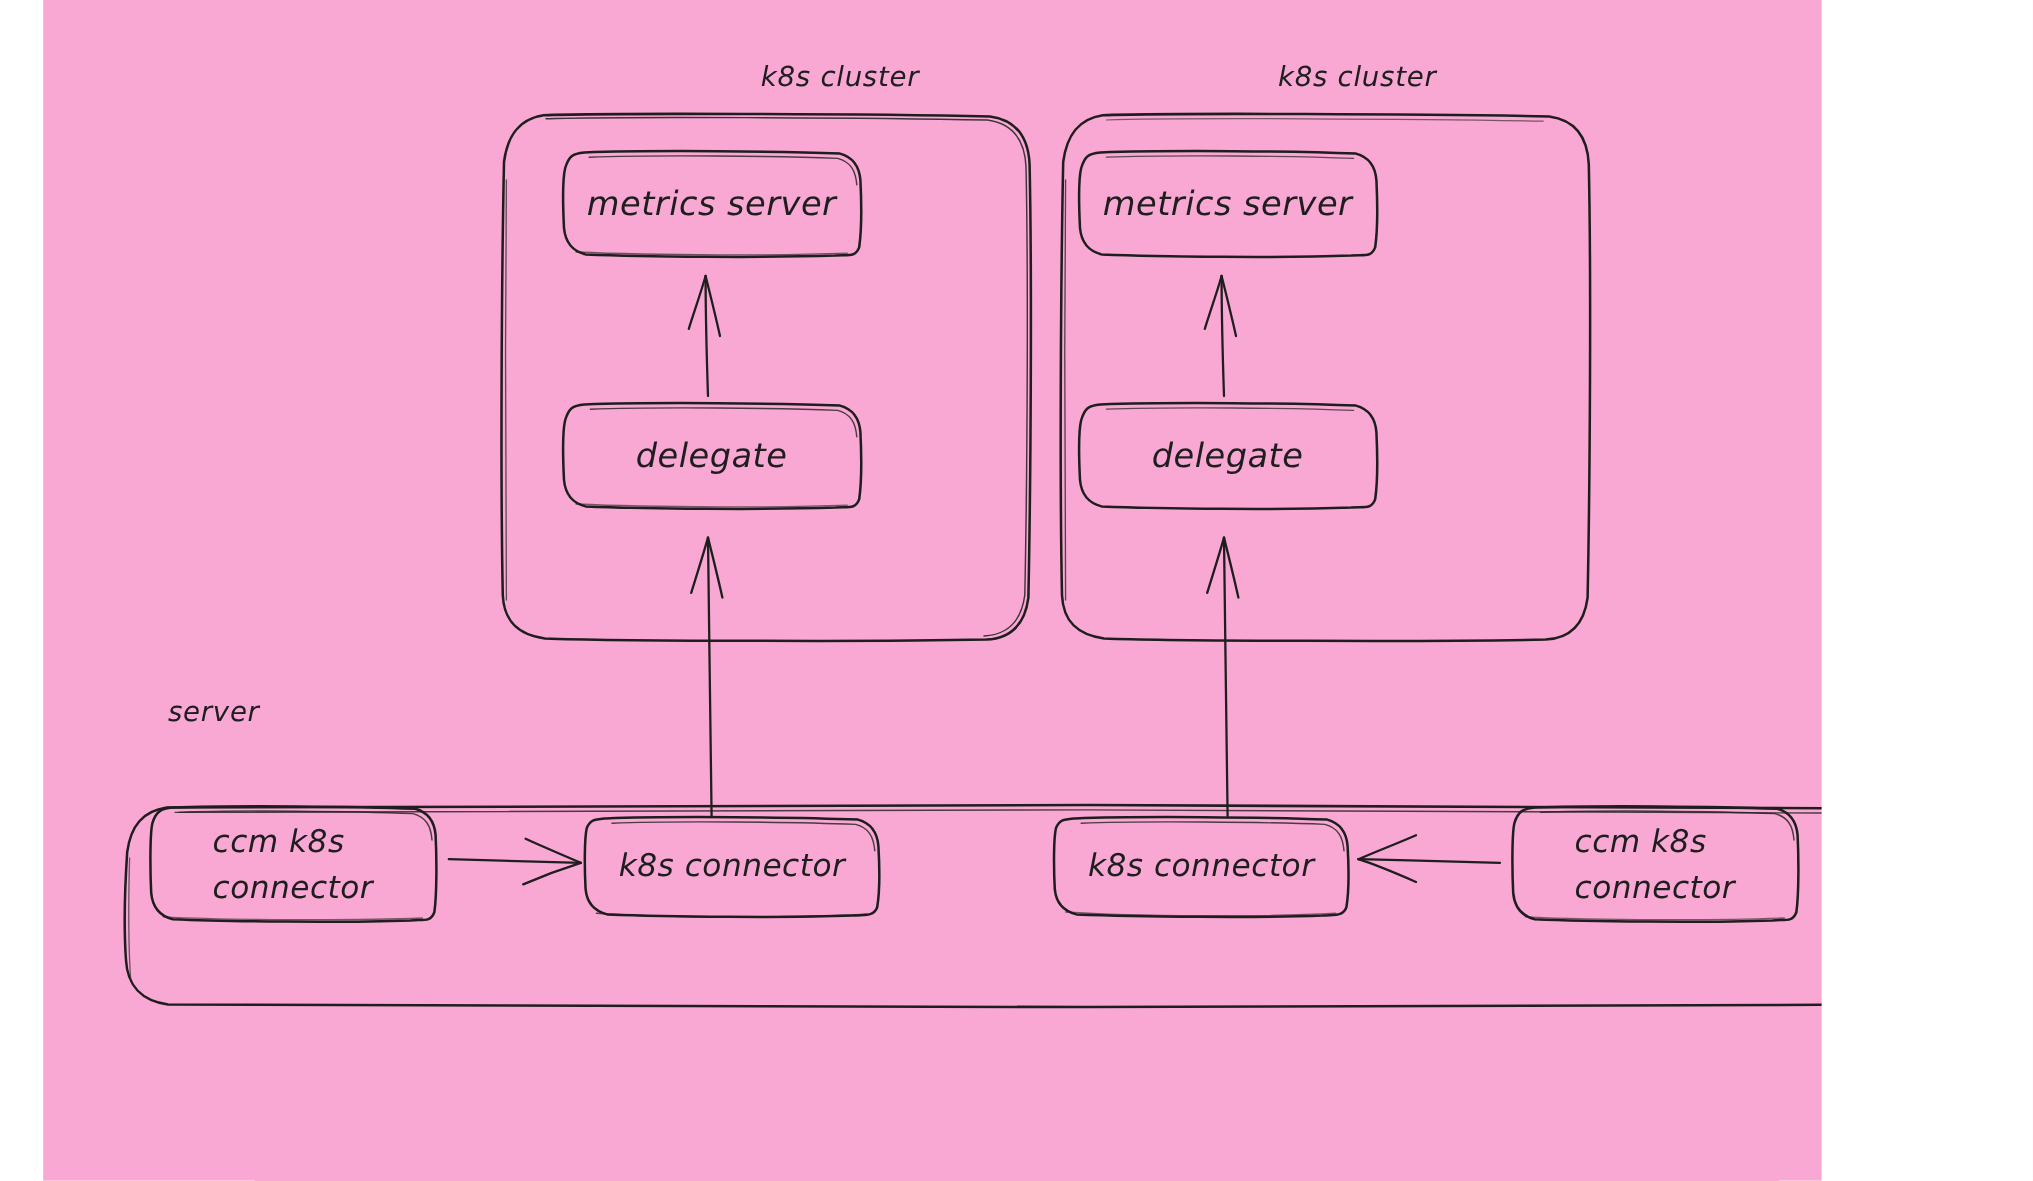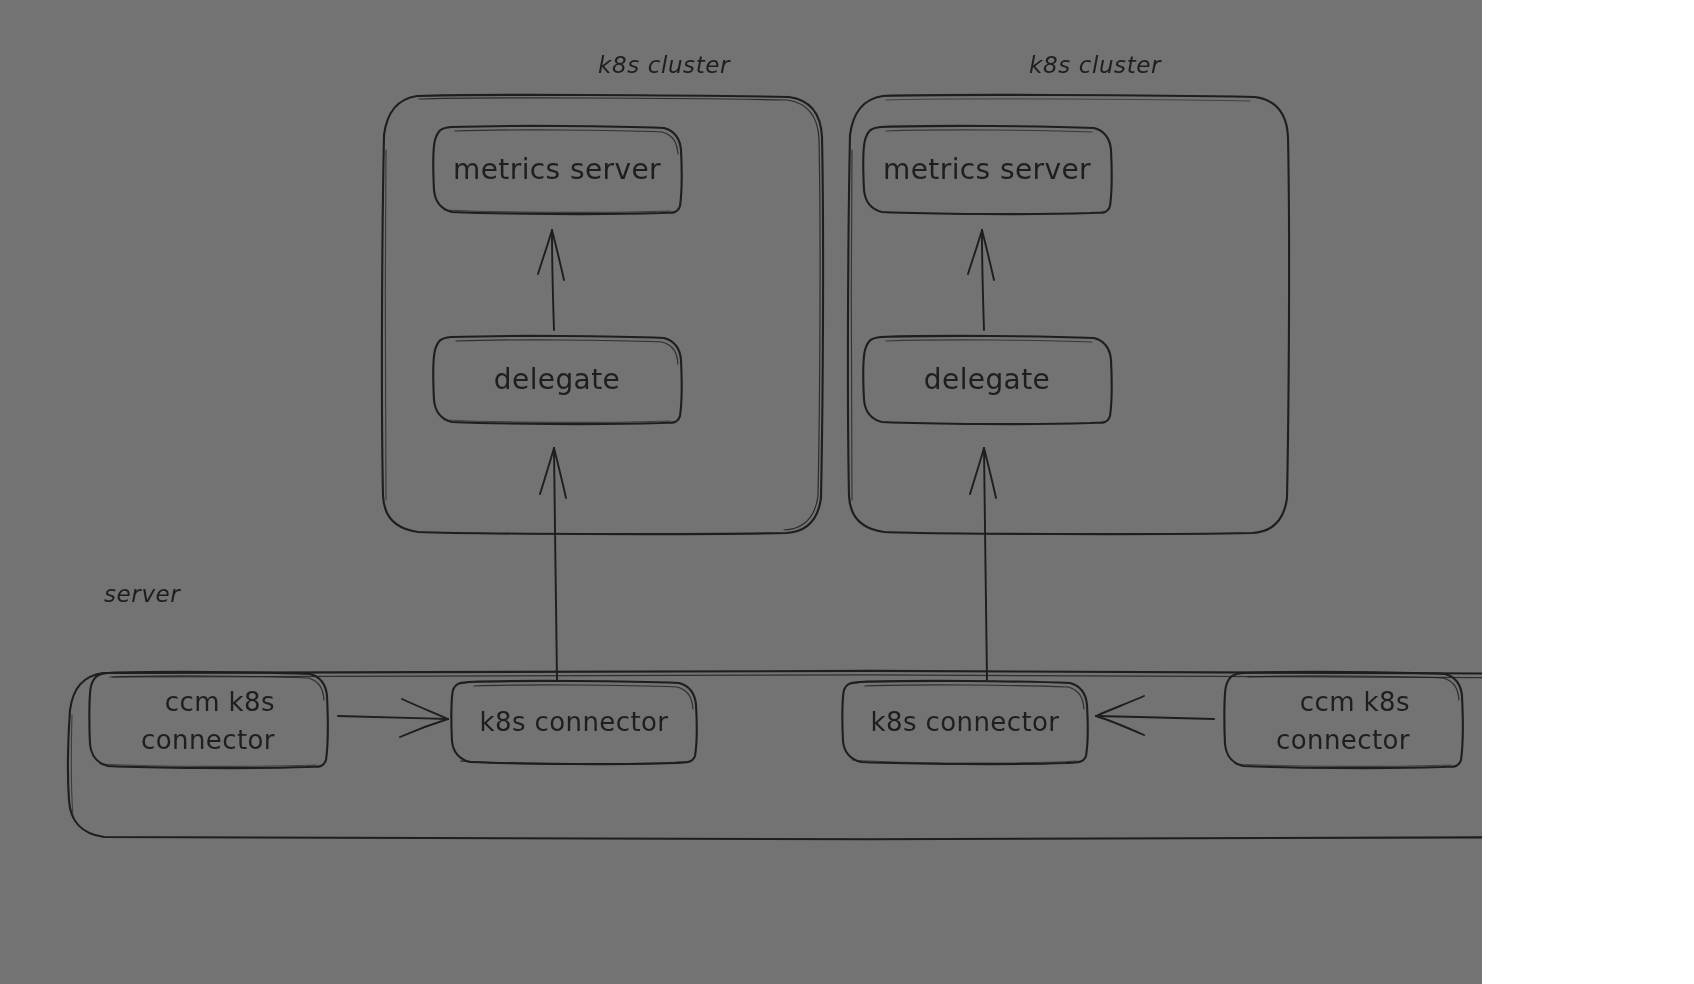--- a/index.html
+++ b/index.html
@@ -4,23 +4,24 @@
 <style>
   html, body {
     margin: 0;
     padding: 0;
     background: #ffffff;
   }
   #canvas {
     position: relative;
     width: 1482px;
     height: 984px;
-    background: #737373;
+    background: #f9a8d4;
     overflow: hidden;
     font-family: "DejaVu Sans", sans-serif;
+    margin-left: 36px;
   }
   svg.layer {
     position: absolute;
     left: 0; top: 0;
     width: 1694px;
     height: 984px;
     overflow: visible;
   }
   .sketch-stroke {
     fill: none;
@@ -45,24 +46,25 @@
     letter-spacing: 0.6px;
     font-style: italic;
     font-weight: 400;
   }
   
   .node-label {
     position: absolute;
     display: flex;
     align-items: center;
     justify-content: center;
-    text-align: right;
+    text-align: left;
     font-size: 28px;
     line-height: 1.45;
     letter-spacing: 0.4px;
+    font-style: italic;
     color: #1e1e1e;
     pointer-events: none;
   }
   .node-label.small { font-size: 26px; }
   .hit {
     position: absolute;
     background: transparent;
   }
 </style>
 </head>

